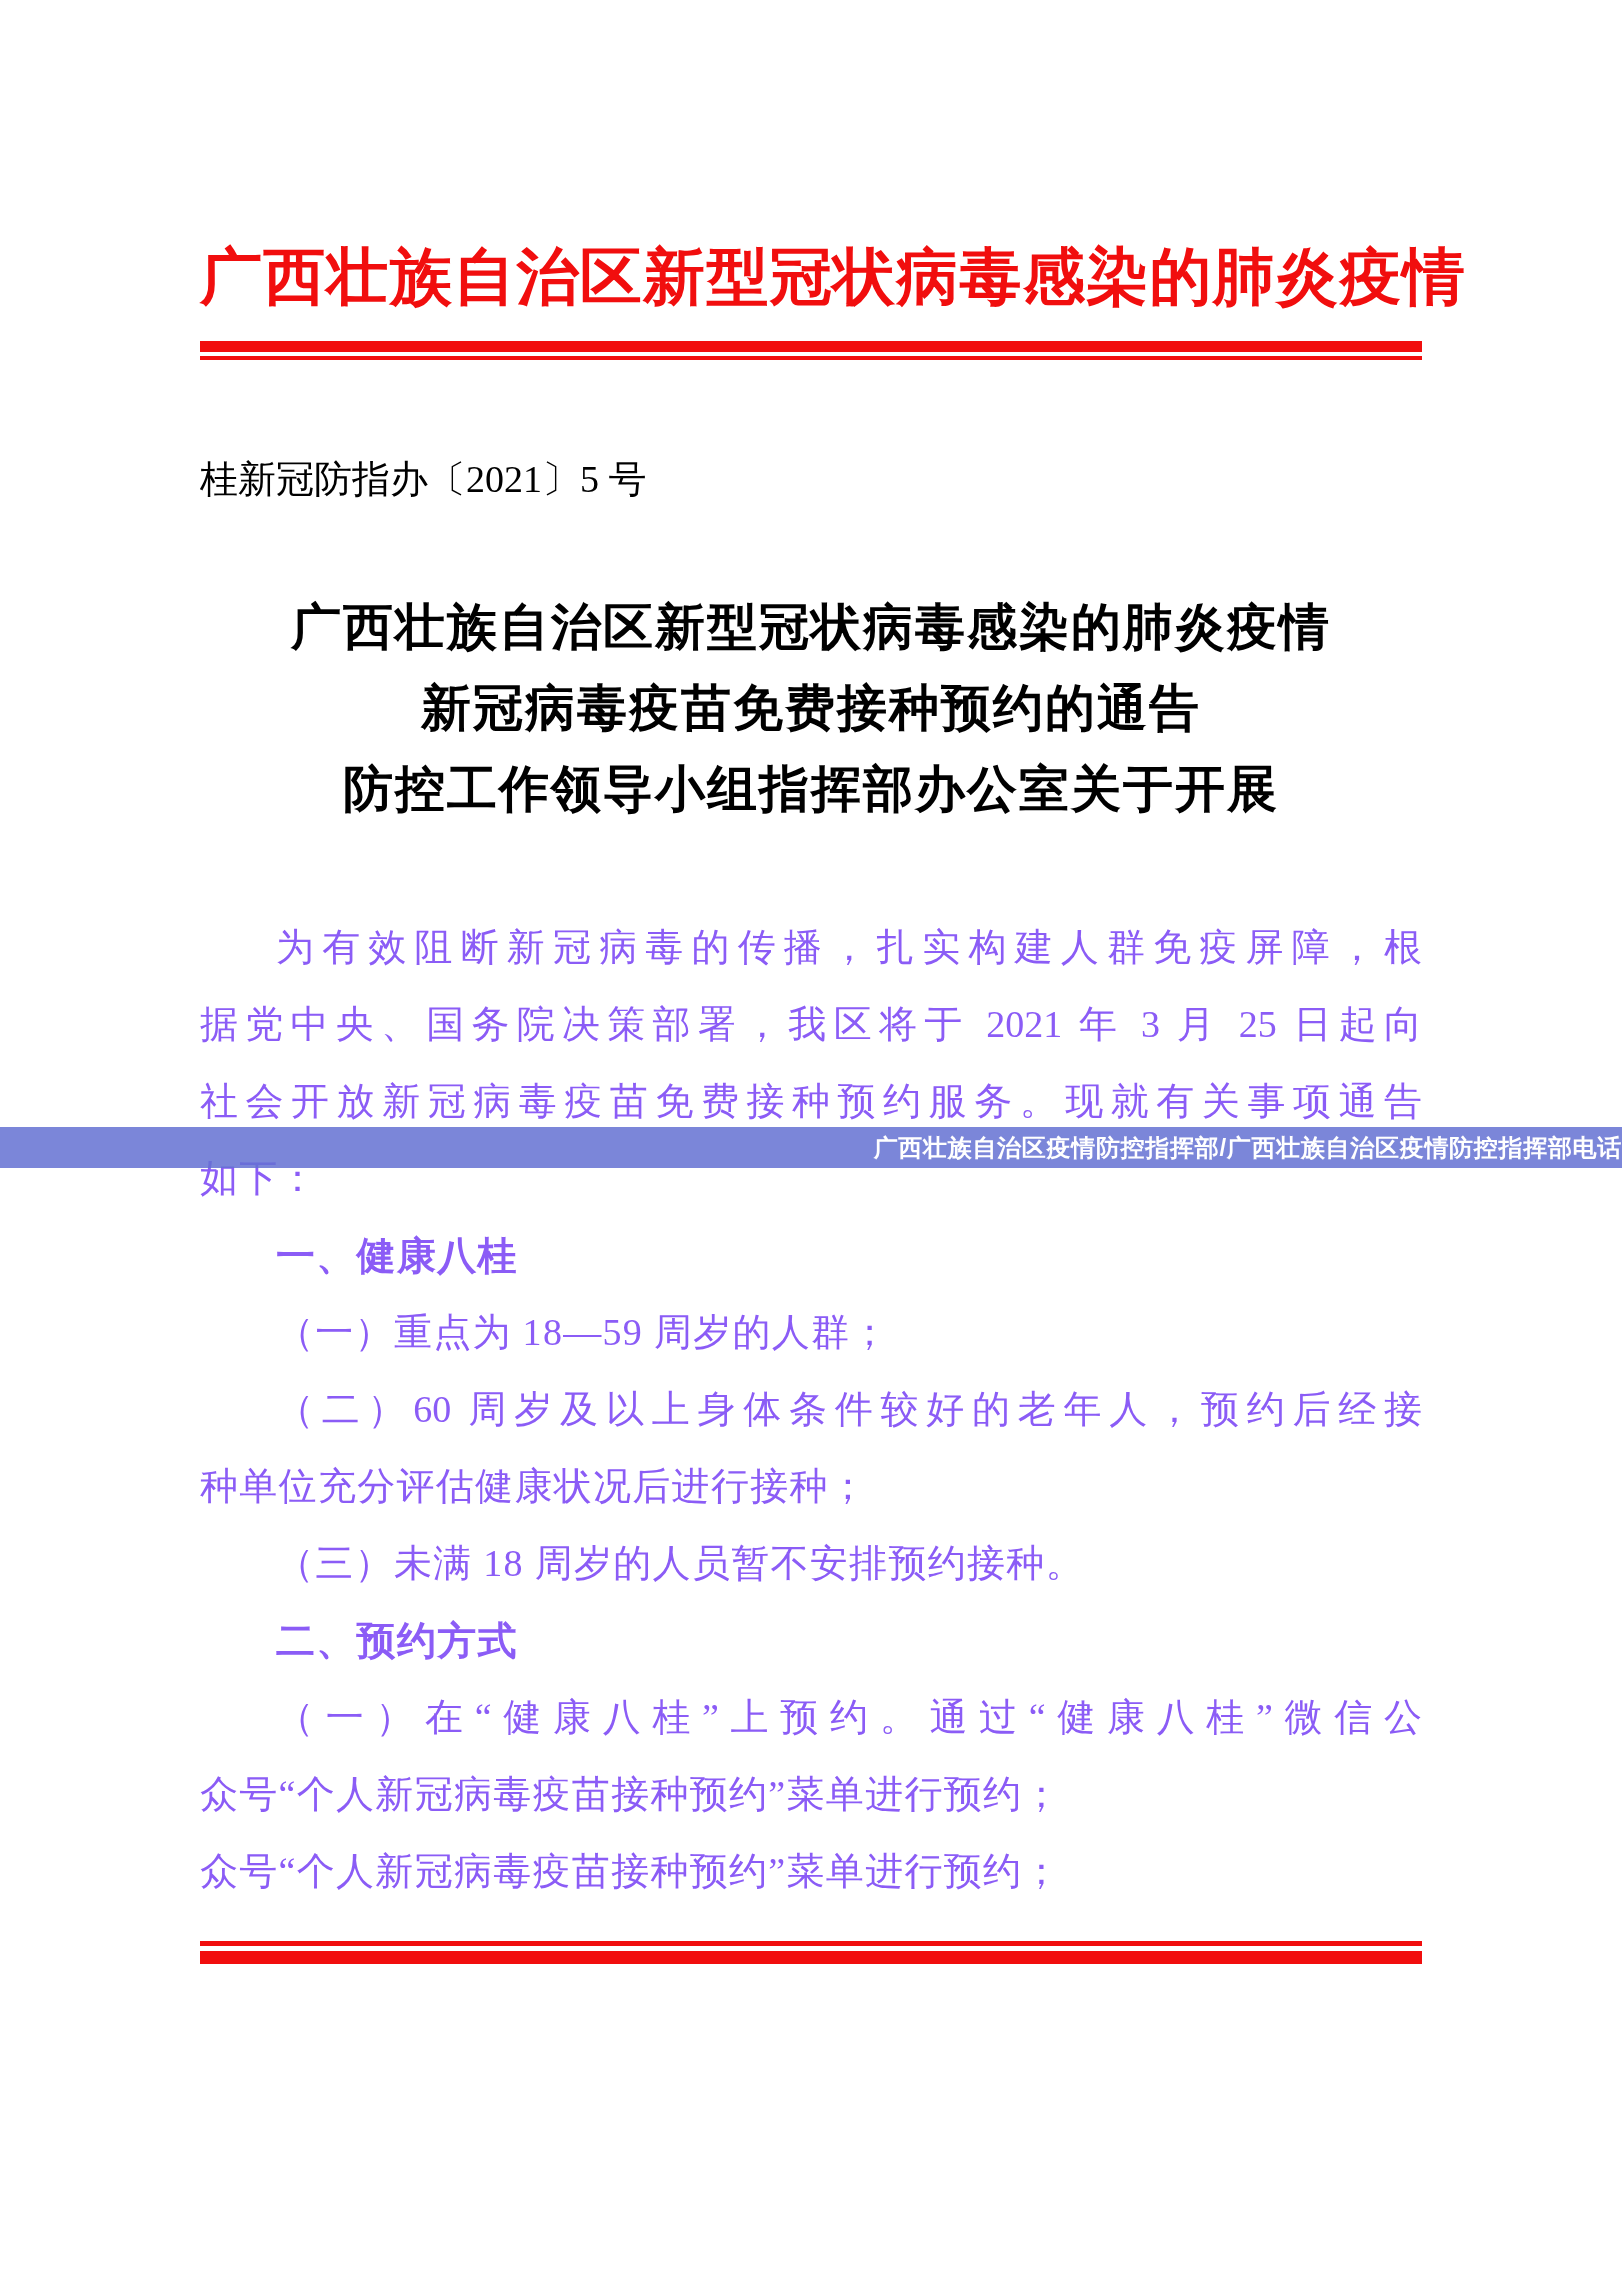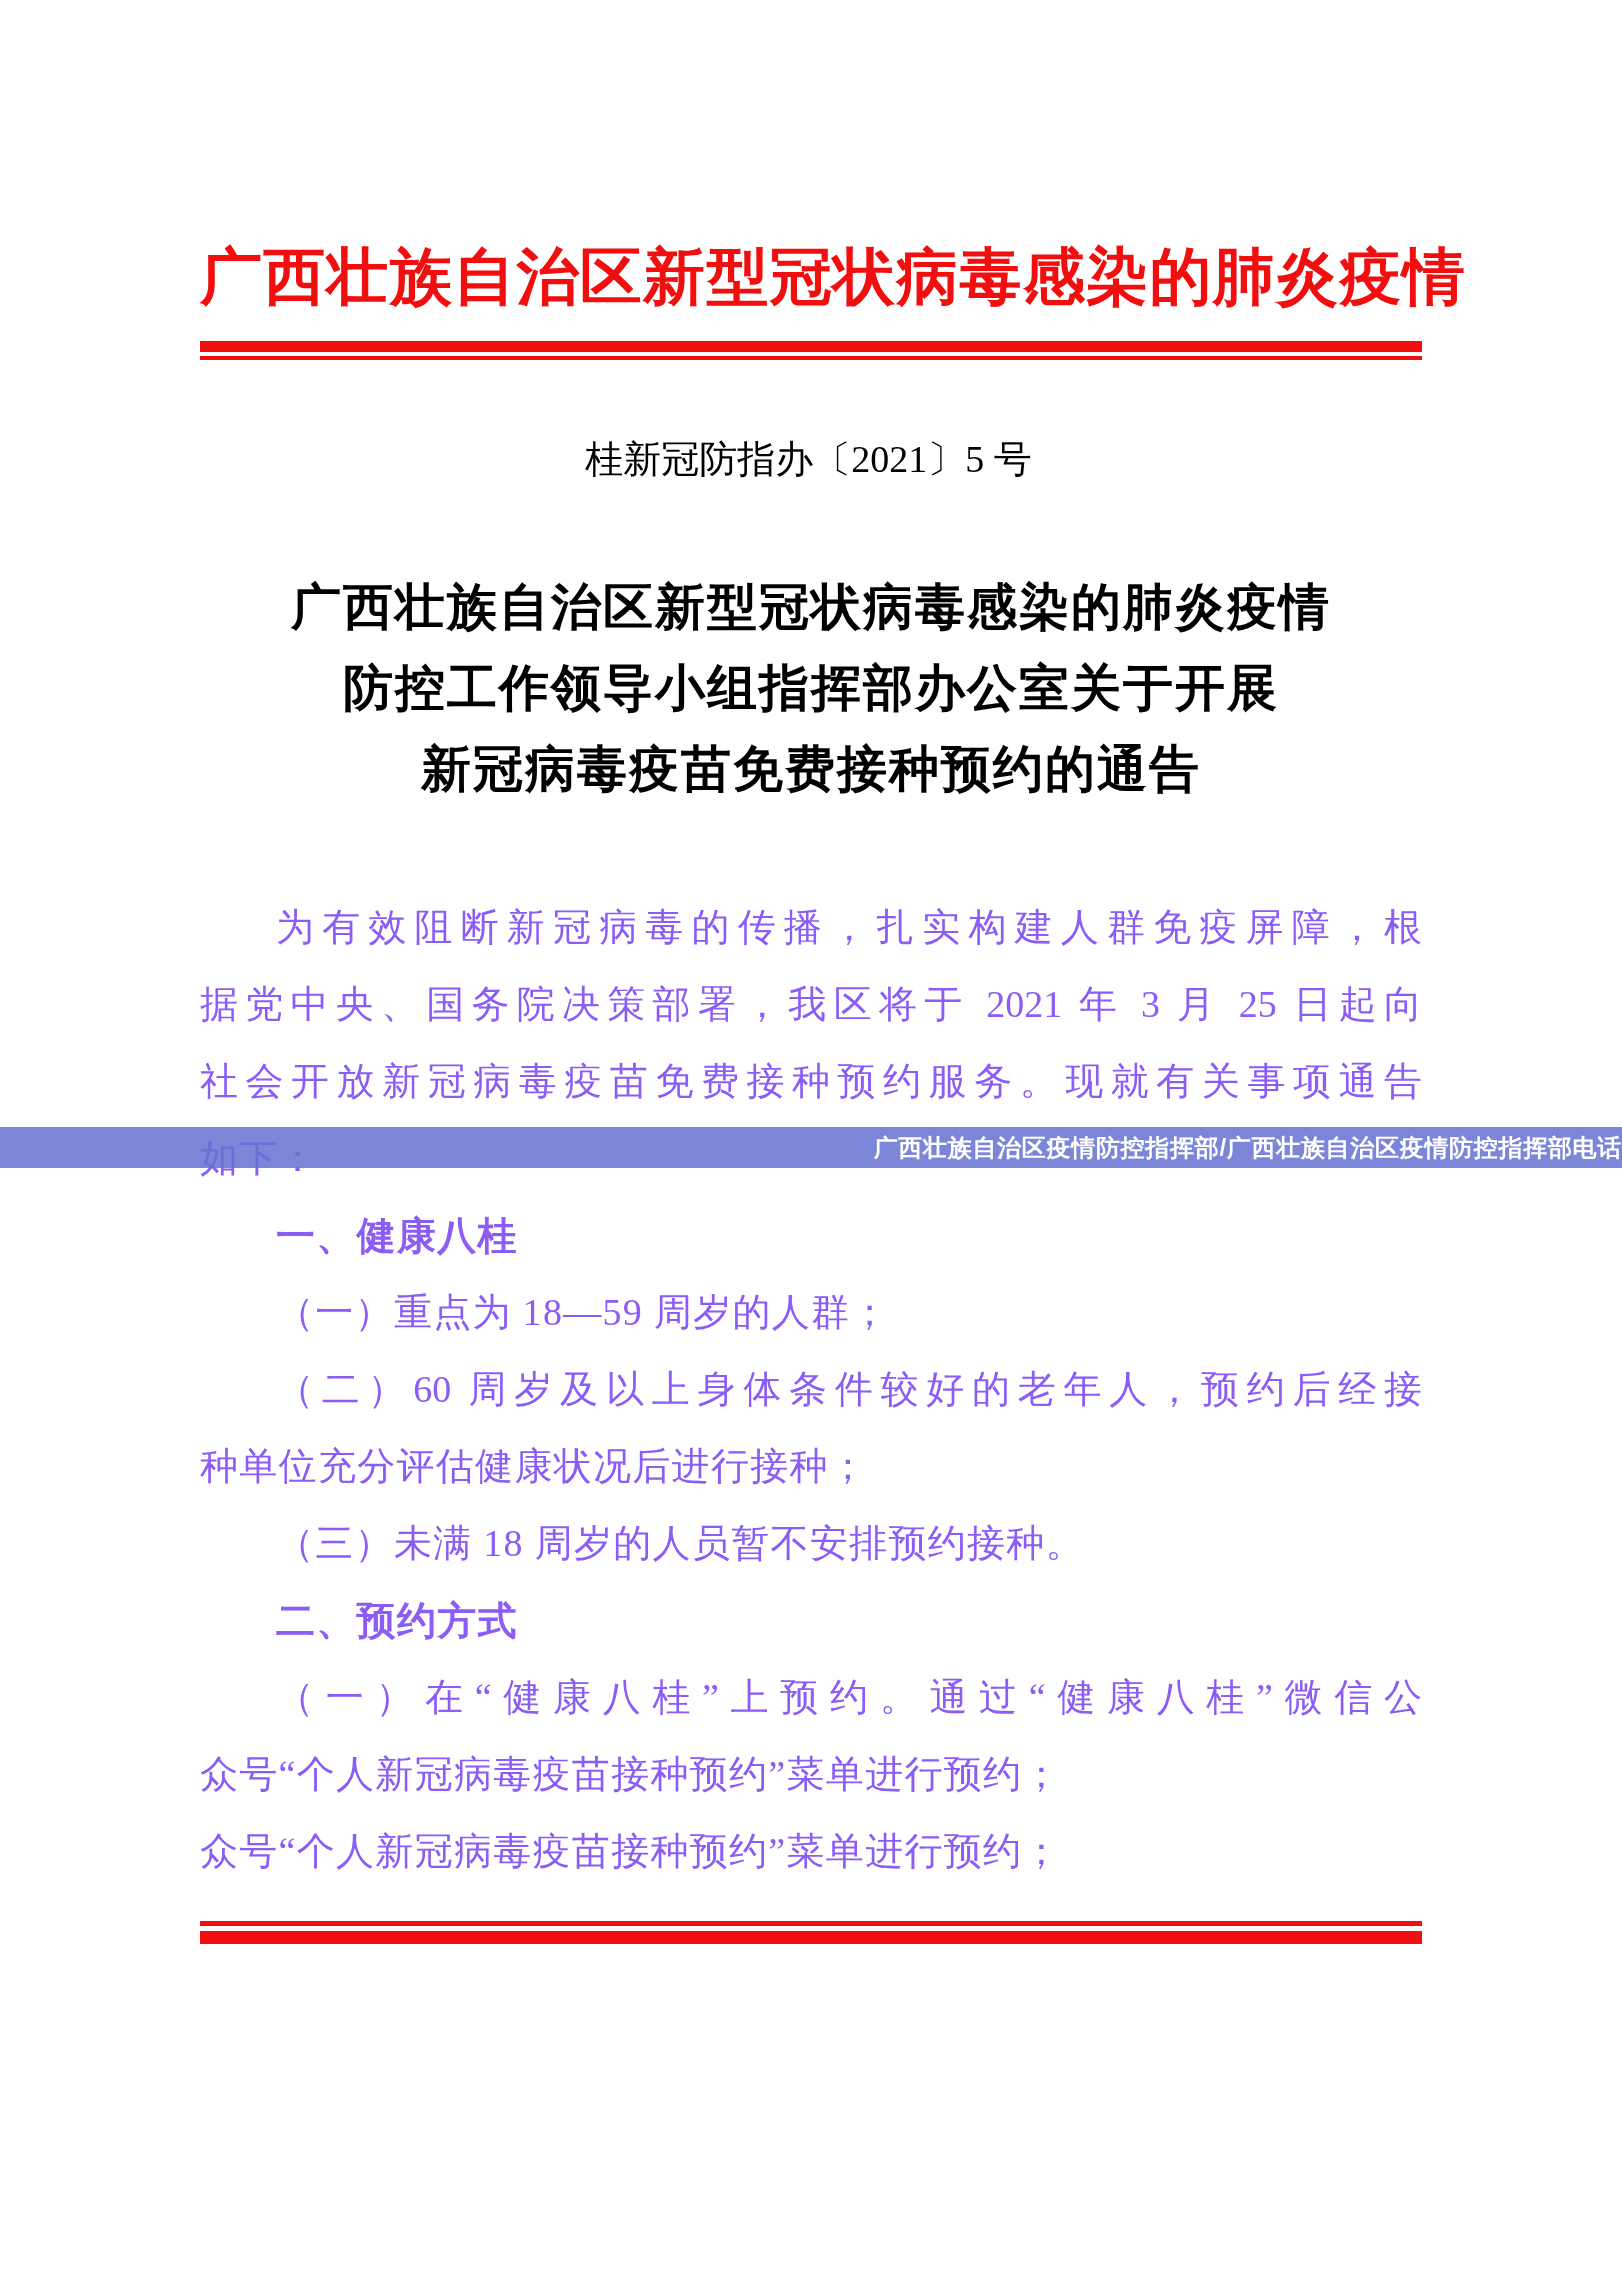--- a/index.html
+++ b/index.html
@@ -34,24 +34,24 @@
     text-align-last: justify;
   }
   
   .rule { background: var(--red, #f10e0e); }
   .rule-top-thick   { margin-top: 16.4px; height: 10.5px; }
   .rule-top-thin    { margin-top: 3.9px;  height: 3.9px;  }
   .rule-bottom-thin  { margin-top: 31px; height: 5.2px; }
   .rule-bottom-thick { margin-top: 5.2px;  height: 13px; }
   
   .doc-number {
-    margin-top: 73px;
+    margin-top: 93px;
     font-size: 38px;
     line-height: 52px;
-    text-align: center;
+    text-align: left;
     padding-right: 5.2px;
     color: #000;
     white-space: nowrap;
   }
   
   .doc-title {
     margin-top: 82px;
     font-size: 50px;
     line-height: 81px;
     font-weight: bold;
@@ -115,22 +115,22 @@
       <div class="agency-line1">广西壮族自治区新型冠状病毒感染的肺炎疫情</div>
     </div>
 
     <div class="rule rule-top-thick"></div>
     <div class="rule rule-top-thin"></div>
 
     <div class="doc-number">桂新冠防指办〔2021〕5 号</div>
 
     <div class="doc-title">
       <div>广西壮族自治区新型冠状病毒感染的肺炎疫情</div>
+      <div>新冠病毒疫苗免费接种预约的通告</div>
       <div>防控工作领导小组指挥部办公室关于开展</div>
-      <div>新冠病毒疫苗免费接种预约的通告</div>
     </div>
 
     <div class="body-text">
         <div class="line indent flush">为有效阻断新冠病毒的传播，扎实构建人群免疫屏障，根</div>
         <div class="line flush">据党中央、国务院决策部署，我区将于 2021 年 3 月 25 日起向</div>
         <div class="line flush">社会开放新冠病毒疫苗免费接种预约服务。现就有关事项通告</div>
         <div class="line">如下：</div>
         <div class="line indent heading">一、健康八桂</div>
         <div class="line indent">（一）重点为 18—59 周岁的人群；</div>
         <div class="line indent flush">（二）60 周岁及以上身体条件较好的老年人，预约后经接</div>

